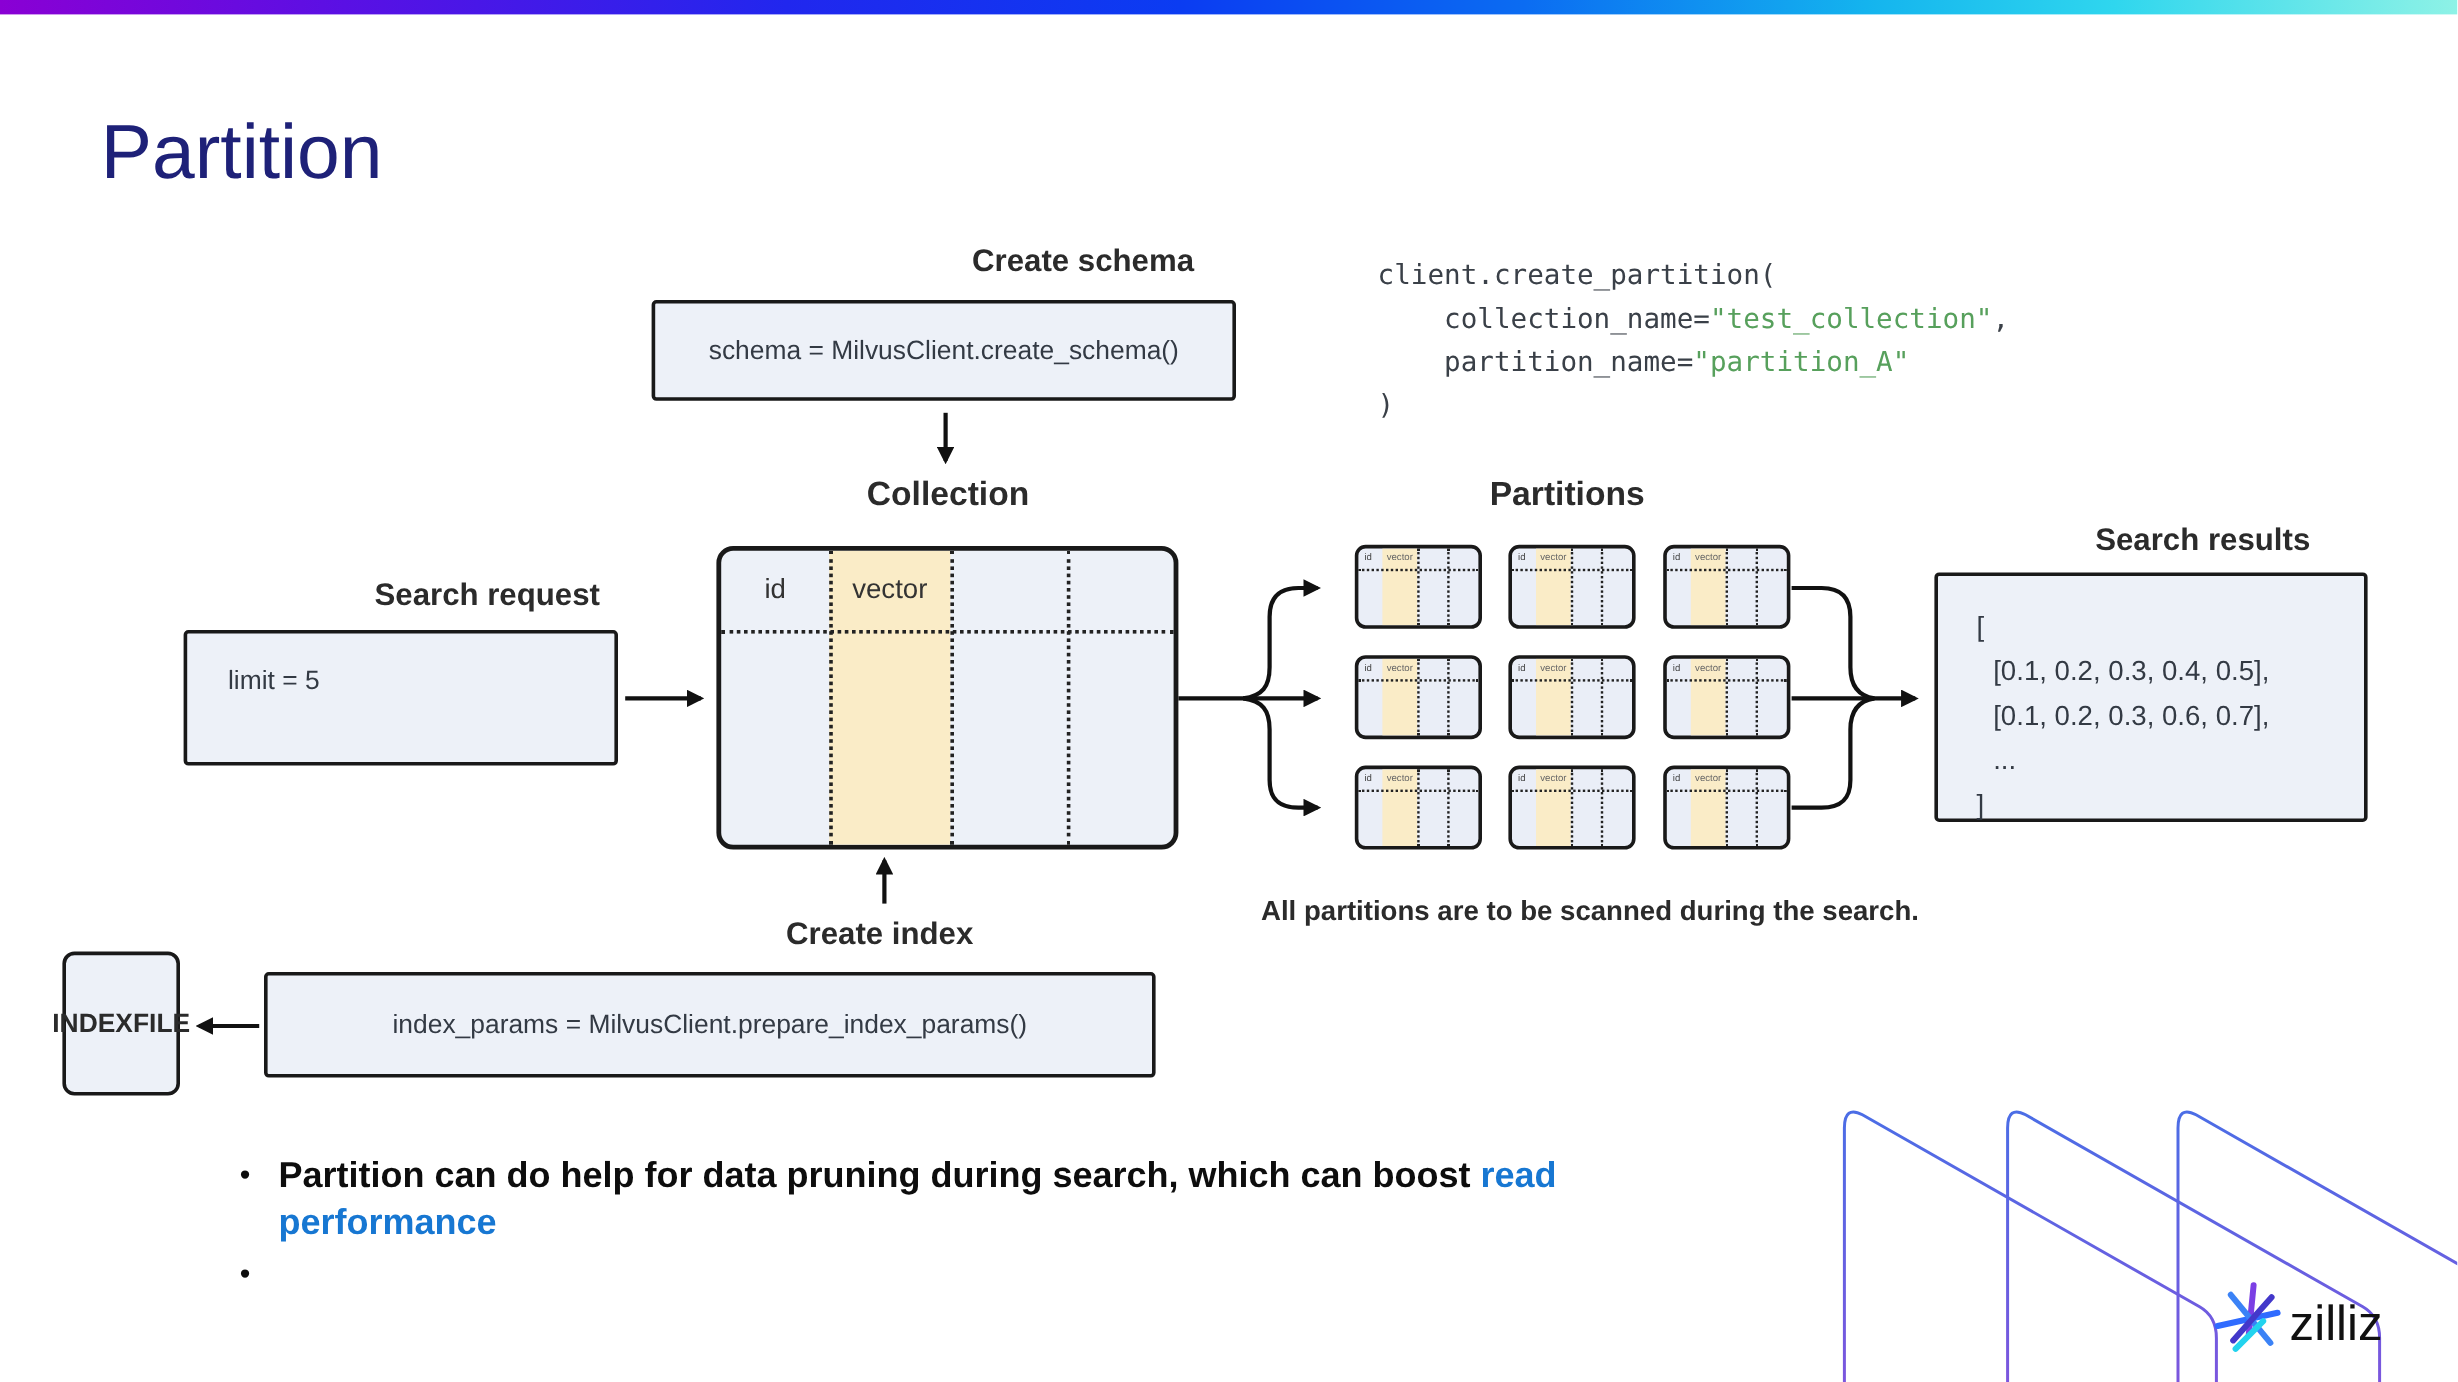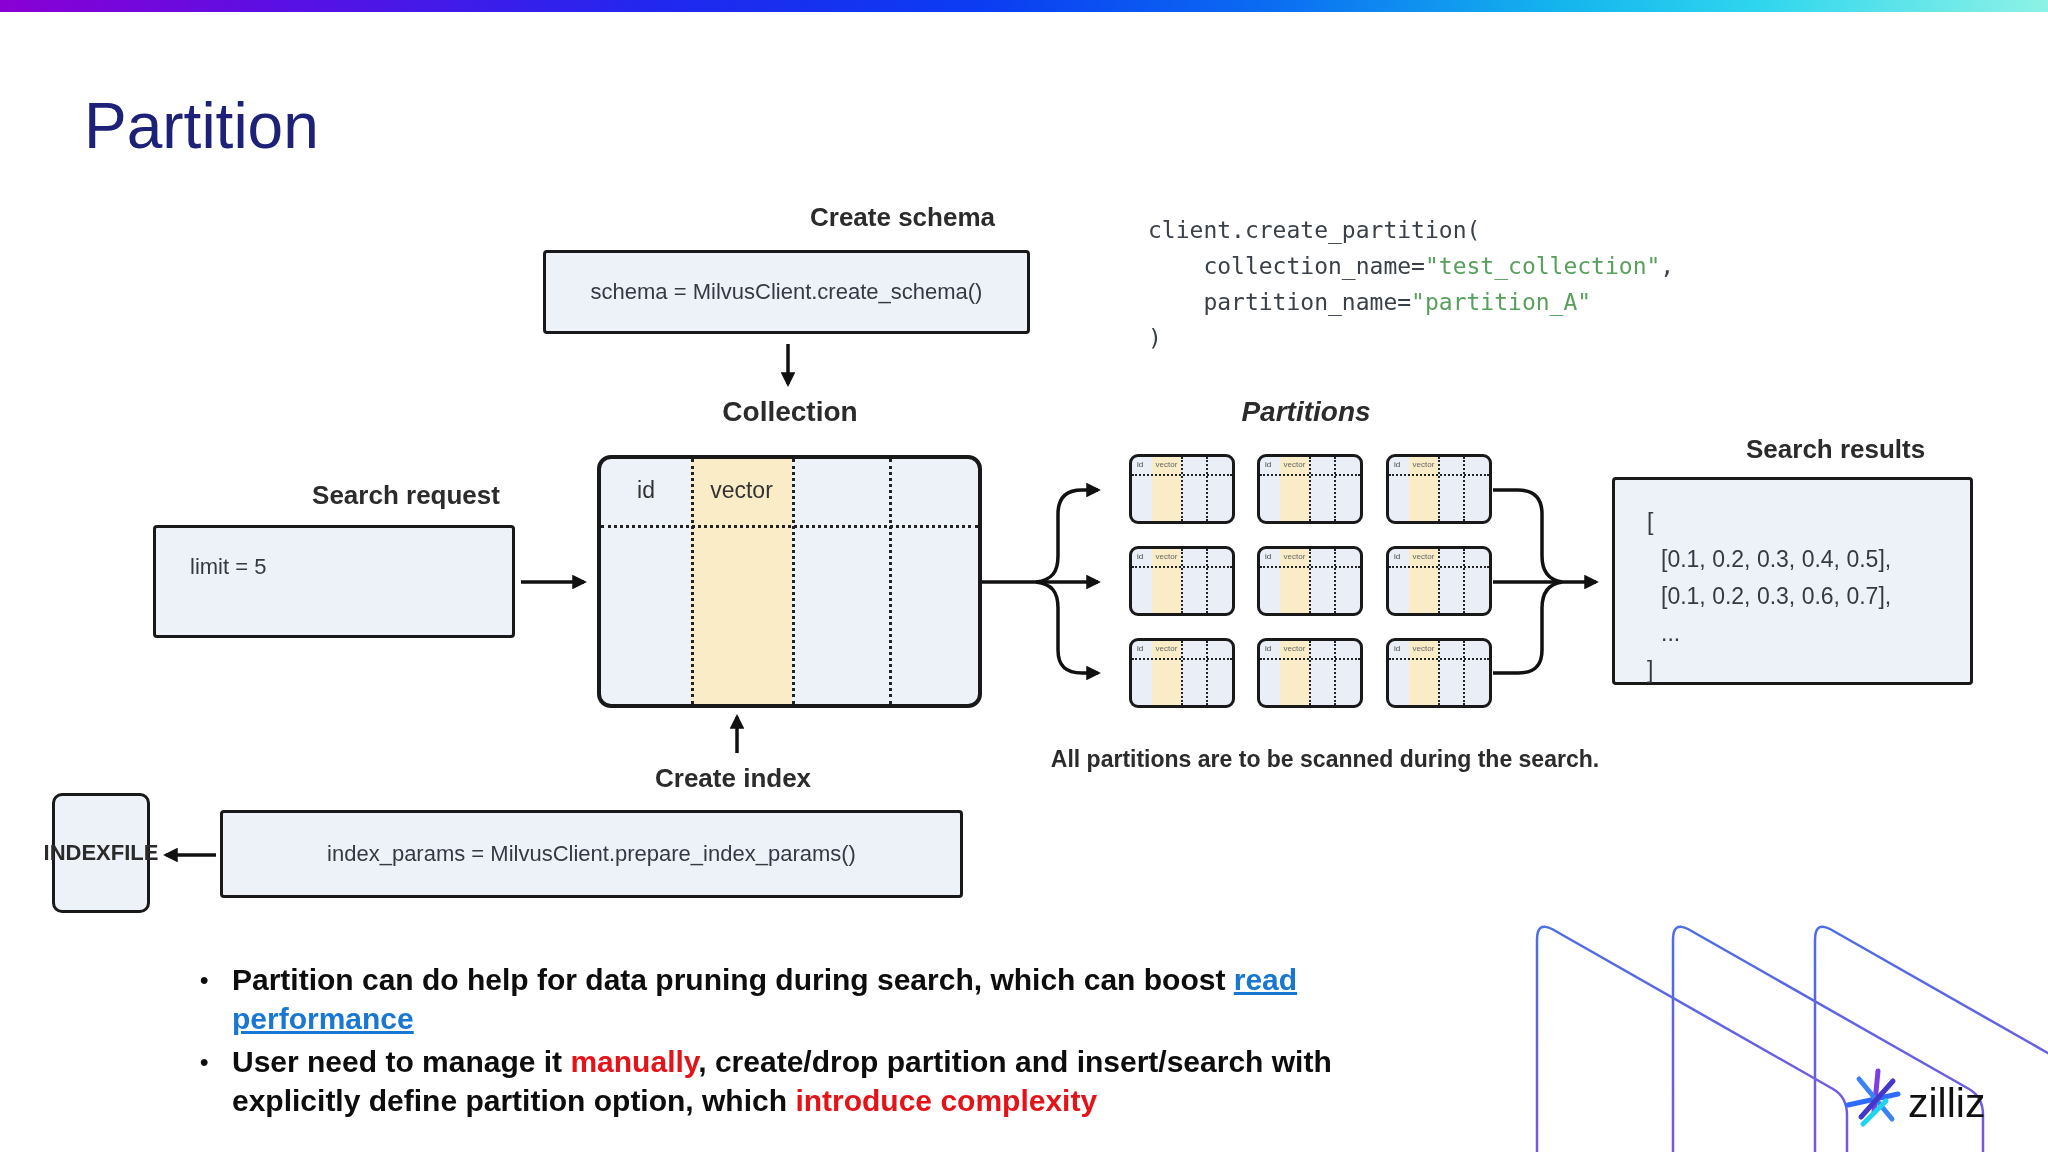--- a/index.html
+++ b/index.html
@@ -49,21 +49,21 @@
            font-size:23px;line-height:36px;color:#3a4048;}
   .code-line{white-space:pre;}
   .code-str{color:#57a05c;}
 
   #scan-note{position:absolute;left:1040px;top:746px;width:570px;text-align:center;font-weight:bold;font-size:23px;color:#2b2b2b;}
 
   
   #bullets{position:absolute;left:200px;top:960px;width:1280px;font-weight:bold;font-size:30px;line-height:39px;color:#0d0d0d;}
   .bullet{display:flex;margin-bottom:4px;}
   .bullet .dot{width:32px;flex:0 0 32px;font-size:24px;}
-  .txt-blue{color:#1777d2;text-decoration:underline;}
+  .txt-blue{color:#1777d2;}
   .txt-red{color:#e51318;}
 
   
   #logo-text{position:absolute;left:1908px;top:1080px;font-size:41px;font-weight:500;color:#111;}
 
   svg.overlay{position:absolute;left:0;top:0;pointer-events:none;}
 </style>
 </head>
 <body>
 
@@ -94,21 +94,21 @@
     <div class="hdot h1"></div>
     <span class="lbl-id">id</span>
     <span class="lbl-vec">vector</span>
   </div>
 
   <div class="lbl" style="left:306px;top:480px;width:200px;text-align:center;">Search request</div>
   <div class="box" id="search-box">
     <div>limit = 5</div>
   </div>
 
-  <div class="lbl" style="left:1206px;top:396px;width:200px;text-align:center;font-size:28px;font-style:italic;">Partitions</div>
+  <div class="lbl" style="left:1206px;top:396px;width:200px;text-align:center;font-size:28px;">Partitions</div>
 
   <div class="mini" style="left:1129px;top:454px;">
       <div class="band"></div>
       <div class="v1"></div>
       <div class="v2"></div>
       <div class="h1"></div>
       <span class="lbl-id">id</span>
       <span class="lbl-vec">vector</span>
     </div>
   <div class="mini" style="left:1257px;top:454px;">
@@ -226,24 +226,20 @@
   <div id="bullets">
     <div class="bullet">
       <span class="dot">•</span>
       <div class="text">
         <span>Partition can do help for data pruning during search, which can boost </span><span class="txt-blue">read</span><br>
         <span class="txt-blue">performance</span>
       </div>
     </div>
     <div class="bullet">
       <span class="dot">•</span>
-      <div class="text">
-        <span>User need to manage it </span><span class="txt-red">manually</span><span>, create/drop partition and insert/search with</span><br>
-        <span>explicitly define partition option, which </span><span class="txt-red">introduce complexity</span>
-      </div>
     </div>
   </div>
 
   <svg class="overlay" width="2048" height="1152" viewBox="0 0 2048 1152">
     <defs>
       <linearGradient id="deco" gradientUnits="userSpaceOnUse" x1="0" y1="920" x2="0" y2="1160">
         <stop offset="0" stop-color="#4a6ee6"></stop>
           <stop offset="1" stop-color="#7d55dd"></stop>
       </linearGradient>
     </defs>

